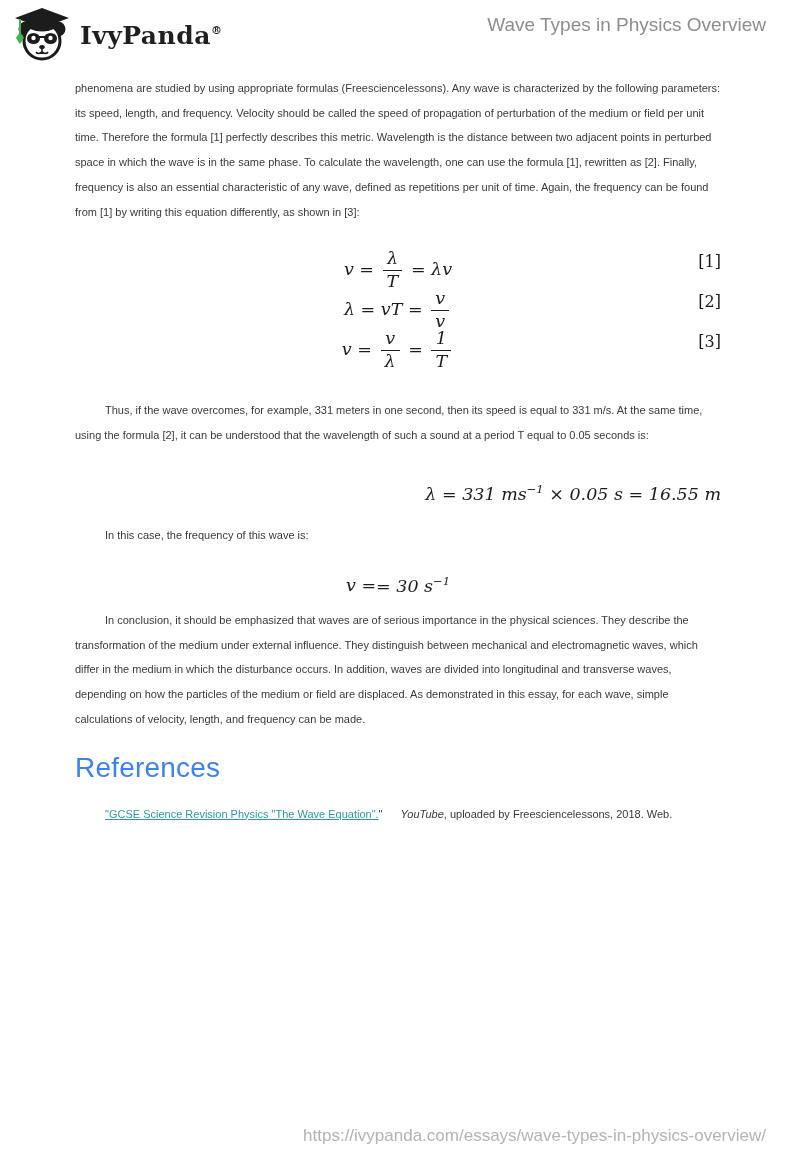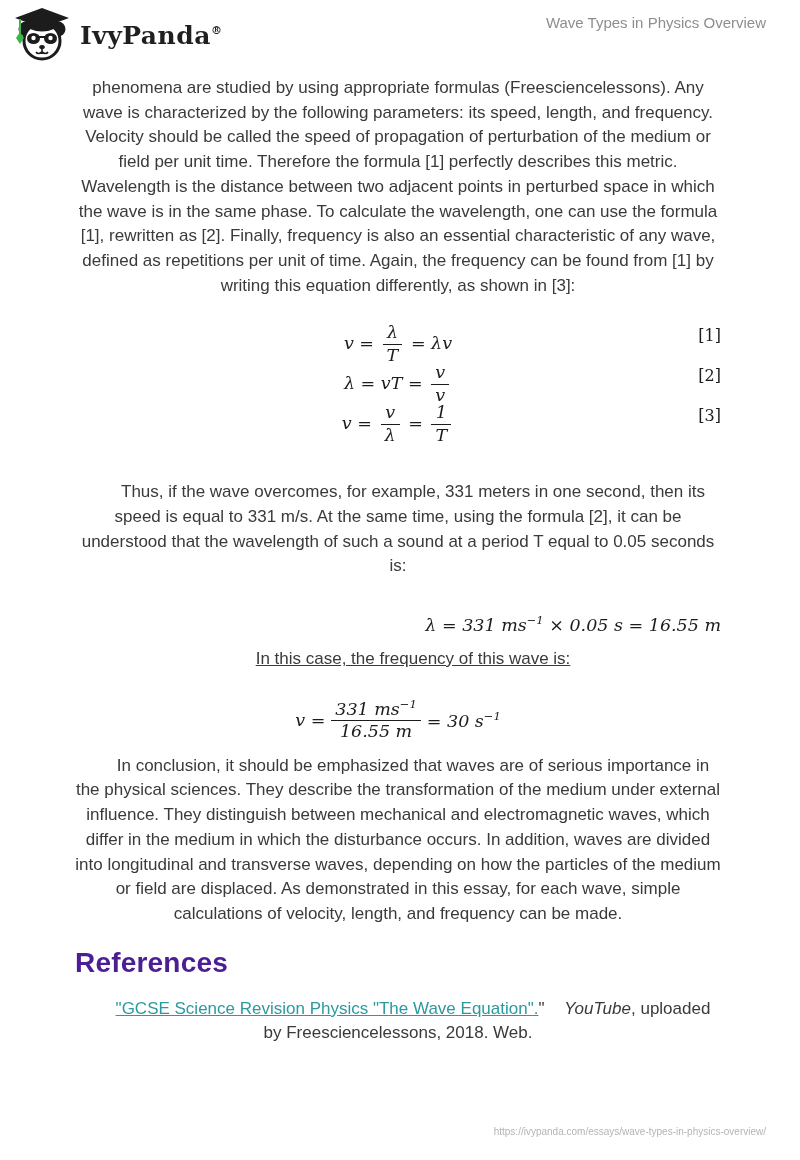--- a/index.html
+++ b/index.html
@@ -16,29 +16,29 @@
   .brand { position: absolute; left: 12px; top: 7px; display: flex; align-items: center; }
   .logo-mark { width: 60px; height: 56px; display: block; }
   .brand-text {
     font-family: "DejaVu Serif", "Liberation Serif", serif;
     font-weight: bold; font-size: 25px; color: #1f1f1f;
     margin-left: 8px; letter-spacing: 0.5px;
   }
   .brand-text sup { font-size: 11px; vertical-align: 10px; }
   .doc-title {
     position: absolute; right: 34px; top: 14px;
-    font-size: 15px; color: #8e8e8e;
+    font-size: 19px; color: #8e8e8e;
   }
   
   .content { margin: 0 79px 0 75px; width: 646px; }
-  .para { font-size: 17px; line-height: 24.7px; color: #3a3a3a; text-align: center; }
+  .para { font-size: 11px; line-height: 24.7px; color: #3a3a3a; text-align: left; }
   .para.indent { text-indent: 30px; }
   .p1 { margin-top: 12px; }
-  .p2 { margin-top: 36px; }
-  .p3 { margin-top: 12px; text-decoration: underline; }
+  .p2 { margin-top: 28px; }
+  .p3 { margin-top: 20px; }
   .p4 { margin-top: 12px; }
 
   
   .math { font-family: "DejaVu Serif", "Liberation Serif", serif; font-style: italic; color: #1c1c1c; }
   .eq-block { margin-top: 26px; }
   .eq-row { position: relative; height: 40px; display: flex; align-items: center; justify-content: center; }
   .eq-row .math { font-size: 17.5px; }
   .eq-label {
     position: absolute; right: 0; top: 2px;
     font-family: "DejaVu Serif", "Liberation Serif", serif;
@@ -48,31 +48,31 @@
   .frac .num { display: block; padding: 0 4px 1px; }
   .frac .den { display: block; border-top: 1.4px solid #1c1c1c; padding: 1px 4px 0; }
   .eq-inline { margin-top: 34px; text-align: right; font-size: 17.5px; }
   .eq-inline sup, .eq-frac sup { font-size: 11.5px; font-style: italic; }
   .eq-frac { margin-top: 26px; display: flex; align-items: center; justify-content: center; font-size: 17.5px; }
   .eq-frac .frac { margin: 0 6px; }
 
   
   .refs-heading {
     margin-top: 20px;
-    font-size: 28px; font-weight: bold; color: #4c1d95;
+    font-size: 28px; font-weight: normal; color: #3b82f6;
     letter-spacing: 0.2px;
   }
   .ref-entry { margin-top: 18px; }
   .ref-link { color: #2b9a9e; text-decoration: underline; cursor: pointer; }
   .ref-source { font-style: italic; margin-left: 15px; }
 
   
   .footer-url {
     position: absolute; top: 1126px; right: 34px;
-    font-size: 10px; color: #b4b4b4;
+    font-size: 17px; color: #b4b4b4;
   }
 </style>
 </head>
 <body>
 
 <div class="header">
   <div class="brand">
     <svg class="logo-mark" viewBox="0 0 60 56">
 
       <circle cx="14" cy="22" r="7.5" fill="#1c1c1c"></circle>
@@ -132,24 +132,20 @@
   </div>
 
   <p class="para indent p2">Thus, if the wave overcomes, for example, 331 meters in one second, then its speed is equal to 331 m/s. At the same time, using the formula [2], it can be understood that the wavelength of such a sound at a period T equal to 0.05 seconds is:</p>
 
   <div class="eq-inline math"><span>λ = 331 ms</span><sup>−1</sup><span> × 0.05 s = 16.55 m</span></div>
 
   <p class="para indent p3">In this case, the frequency of this wave is:</p>
 
   <div class="eq-frac math">
     <span>v =</span>
-    <span class="frac">
-      <span class="num"><span>331 ms</span><sup>−1</sup></span>
-      <span class="den">16.55 m</span>
-    </span>
     <span><span>= 30 s</span><sup>−1</sup></span>
   </div>
 
   <p class="para indent p4">In conclusion, it should be emphasized that waves are of serious importance in the physical sciences. They describe the transformation of the medium under external influence. They distinguish between mechanical and electromagnetic waves, which differ in the medium in which the disturbance occurs. In addition, waves are divided into longitudinal and transverse waves, depending on how the particles of the medium or field are displaced. As demonstrated in this essay, for each wave, simple calculations of velocity, length, and frequency can be made.</p>
 
   <h2 class="refs-heading">References</h2>
 
   <p class="para indent ref-entry"><a class="ref-link">"GCSE Science Revision Physics "The Wave Equation".</a><span>" </span><span class="ref-source">YouTube</span><span>, uploaded by Freesciencelessons, 2018. Web.</span></p>
 
 </div>

